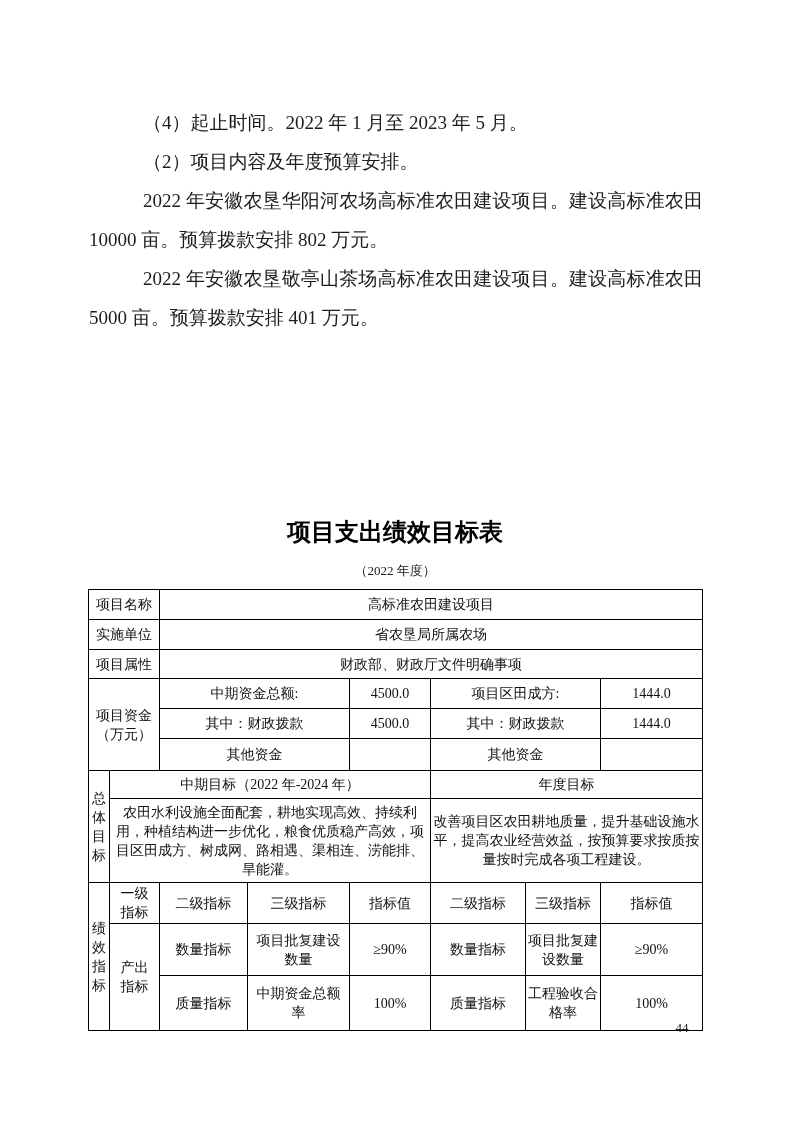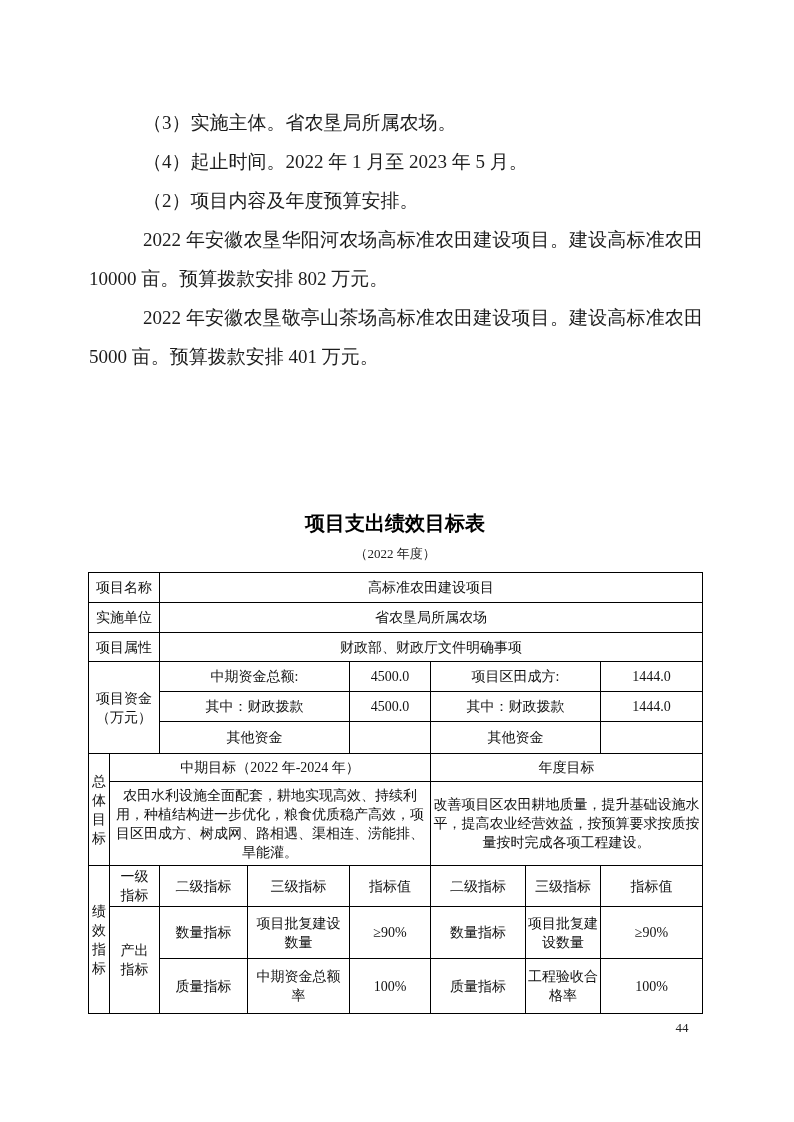--- a/index.html
+++ b/index.html
@@ -12,21 +12,21 @@
   
   .body-text {
     position:absolute; left:89px; top:103px; width:614px;
     font-size:19px; line-height:39px; text-align:justify;
   }
   .body-text p { margin:0; text-indent:54px; }
 
   
   .table-block { position:absolute; left:88px; top:502px; width:614px; }
   .tbl-title {
-    margin:8px; text-align:center; font-size:20px; font-weight:bold; color:#000;
+    margin:14px; text-align:center; font-size:24px; font-weight:bold; color:#000;
     font-family:"Liberation Sans","DejaVu Sans",sans-serif;
   }
   .tbl-subtitle { margin:7px 0 0 0; text-align:center; font-size:13px; }
 
   table.goal-table {
     margin-top:9px; width:614px; table-layout:fixed;
     border-collapse:collapse; font-size:14px; color:#111;
   }
   .goal-table td {
     border:1px solid #000; padding:1px 2px;
@@ -46,21 +46,20 @@
     position:absolute; left:652px; top:1020px; width:60px;
     text-align:center; font-size:13px; color:#222;
   }
 </style>
 </head>
 <body>
 
 <div class="page">
 
   <div class="body-text">
-    <p>（3）实施主体。省农垦局所属农场。</p>
     <p>（4）起止时间。2022 年 1 月至 2023 年 5 月。</p>
     <p>（2）项目内容及年度预算安排。</p>
     <p>2022 年安徽农垦华阳河农场高标准农田建设项目。建设高标准农田 10000 亩。预算拨款安排 802 万元。</p>
     <p>2022 年安徽农垦敬亭山茶场高标准农田建设项目。建设高标准农田 5000 亩。预算拨款安排 401 万元。</p>
   </div>
 
   <div class="table-block">
     <p class="tbl-title">项目支出绩效目标表</p>
     <p class="tbl-subtitle">（2022 年度）</p>
 

